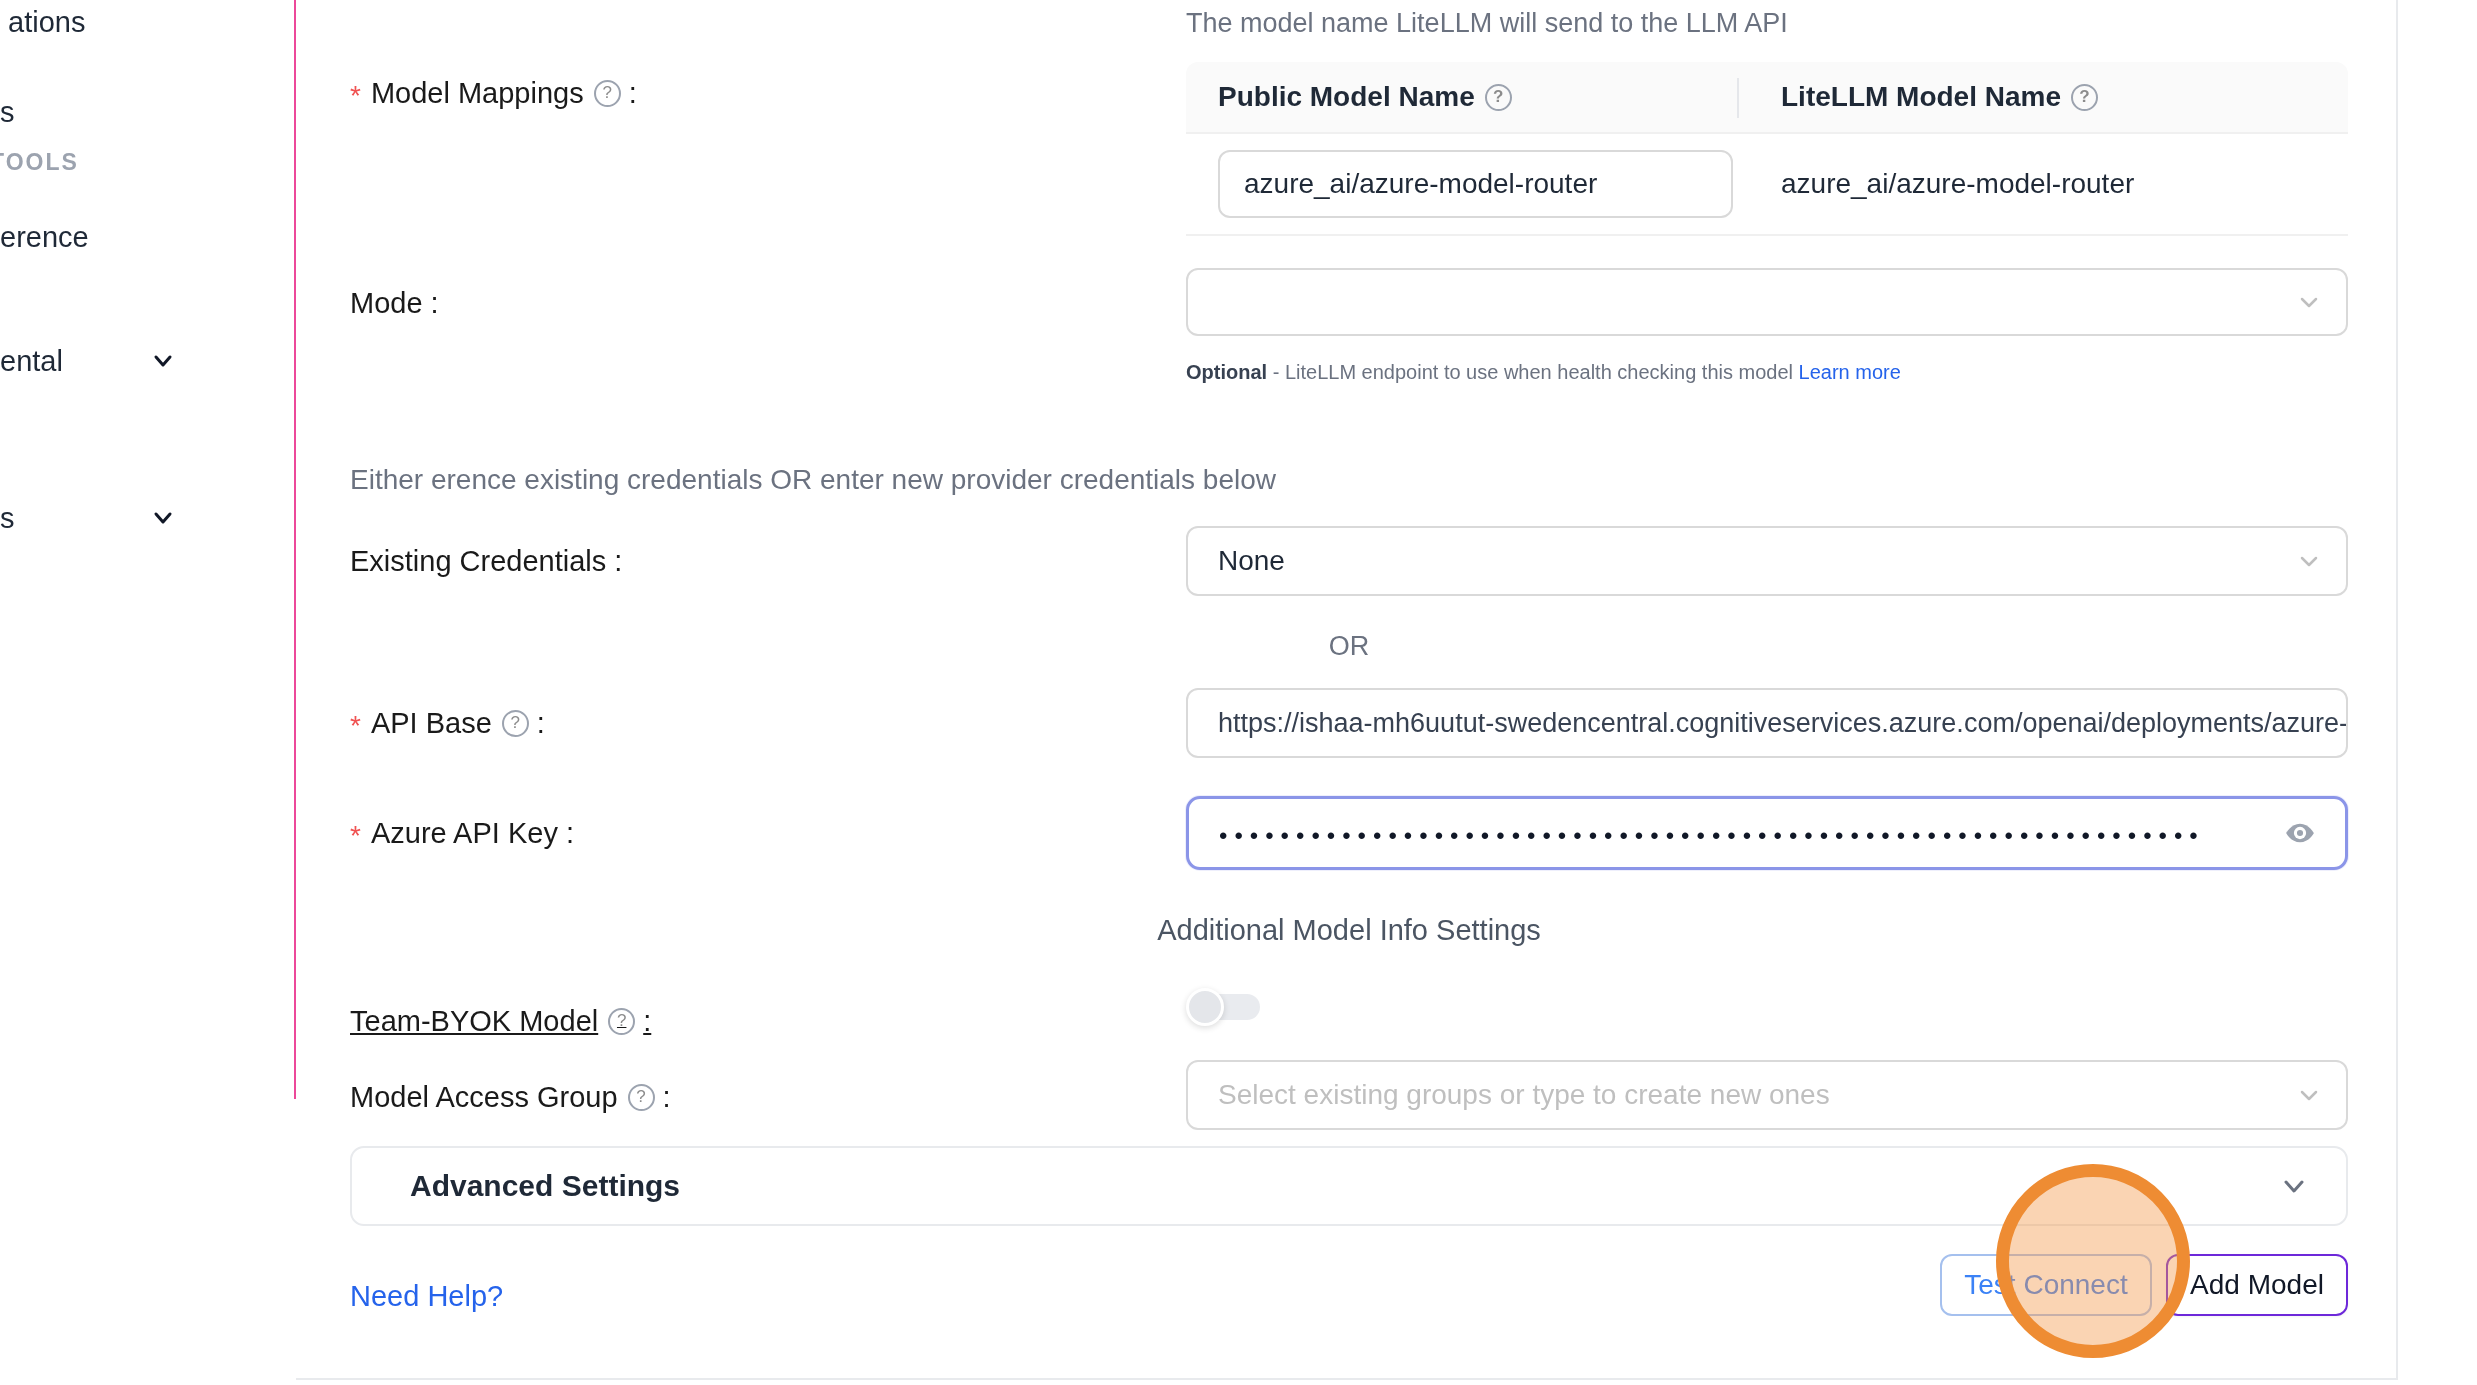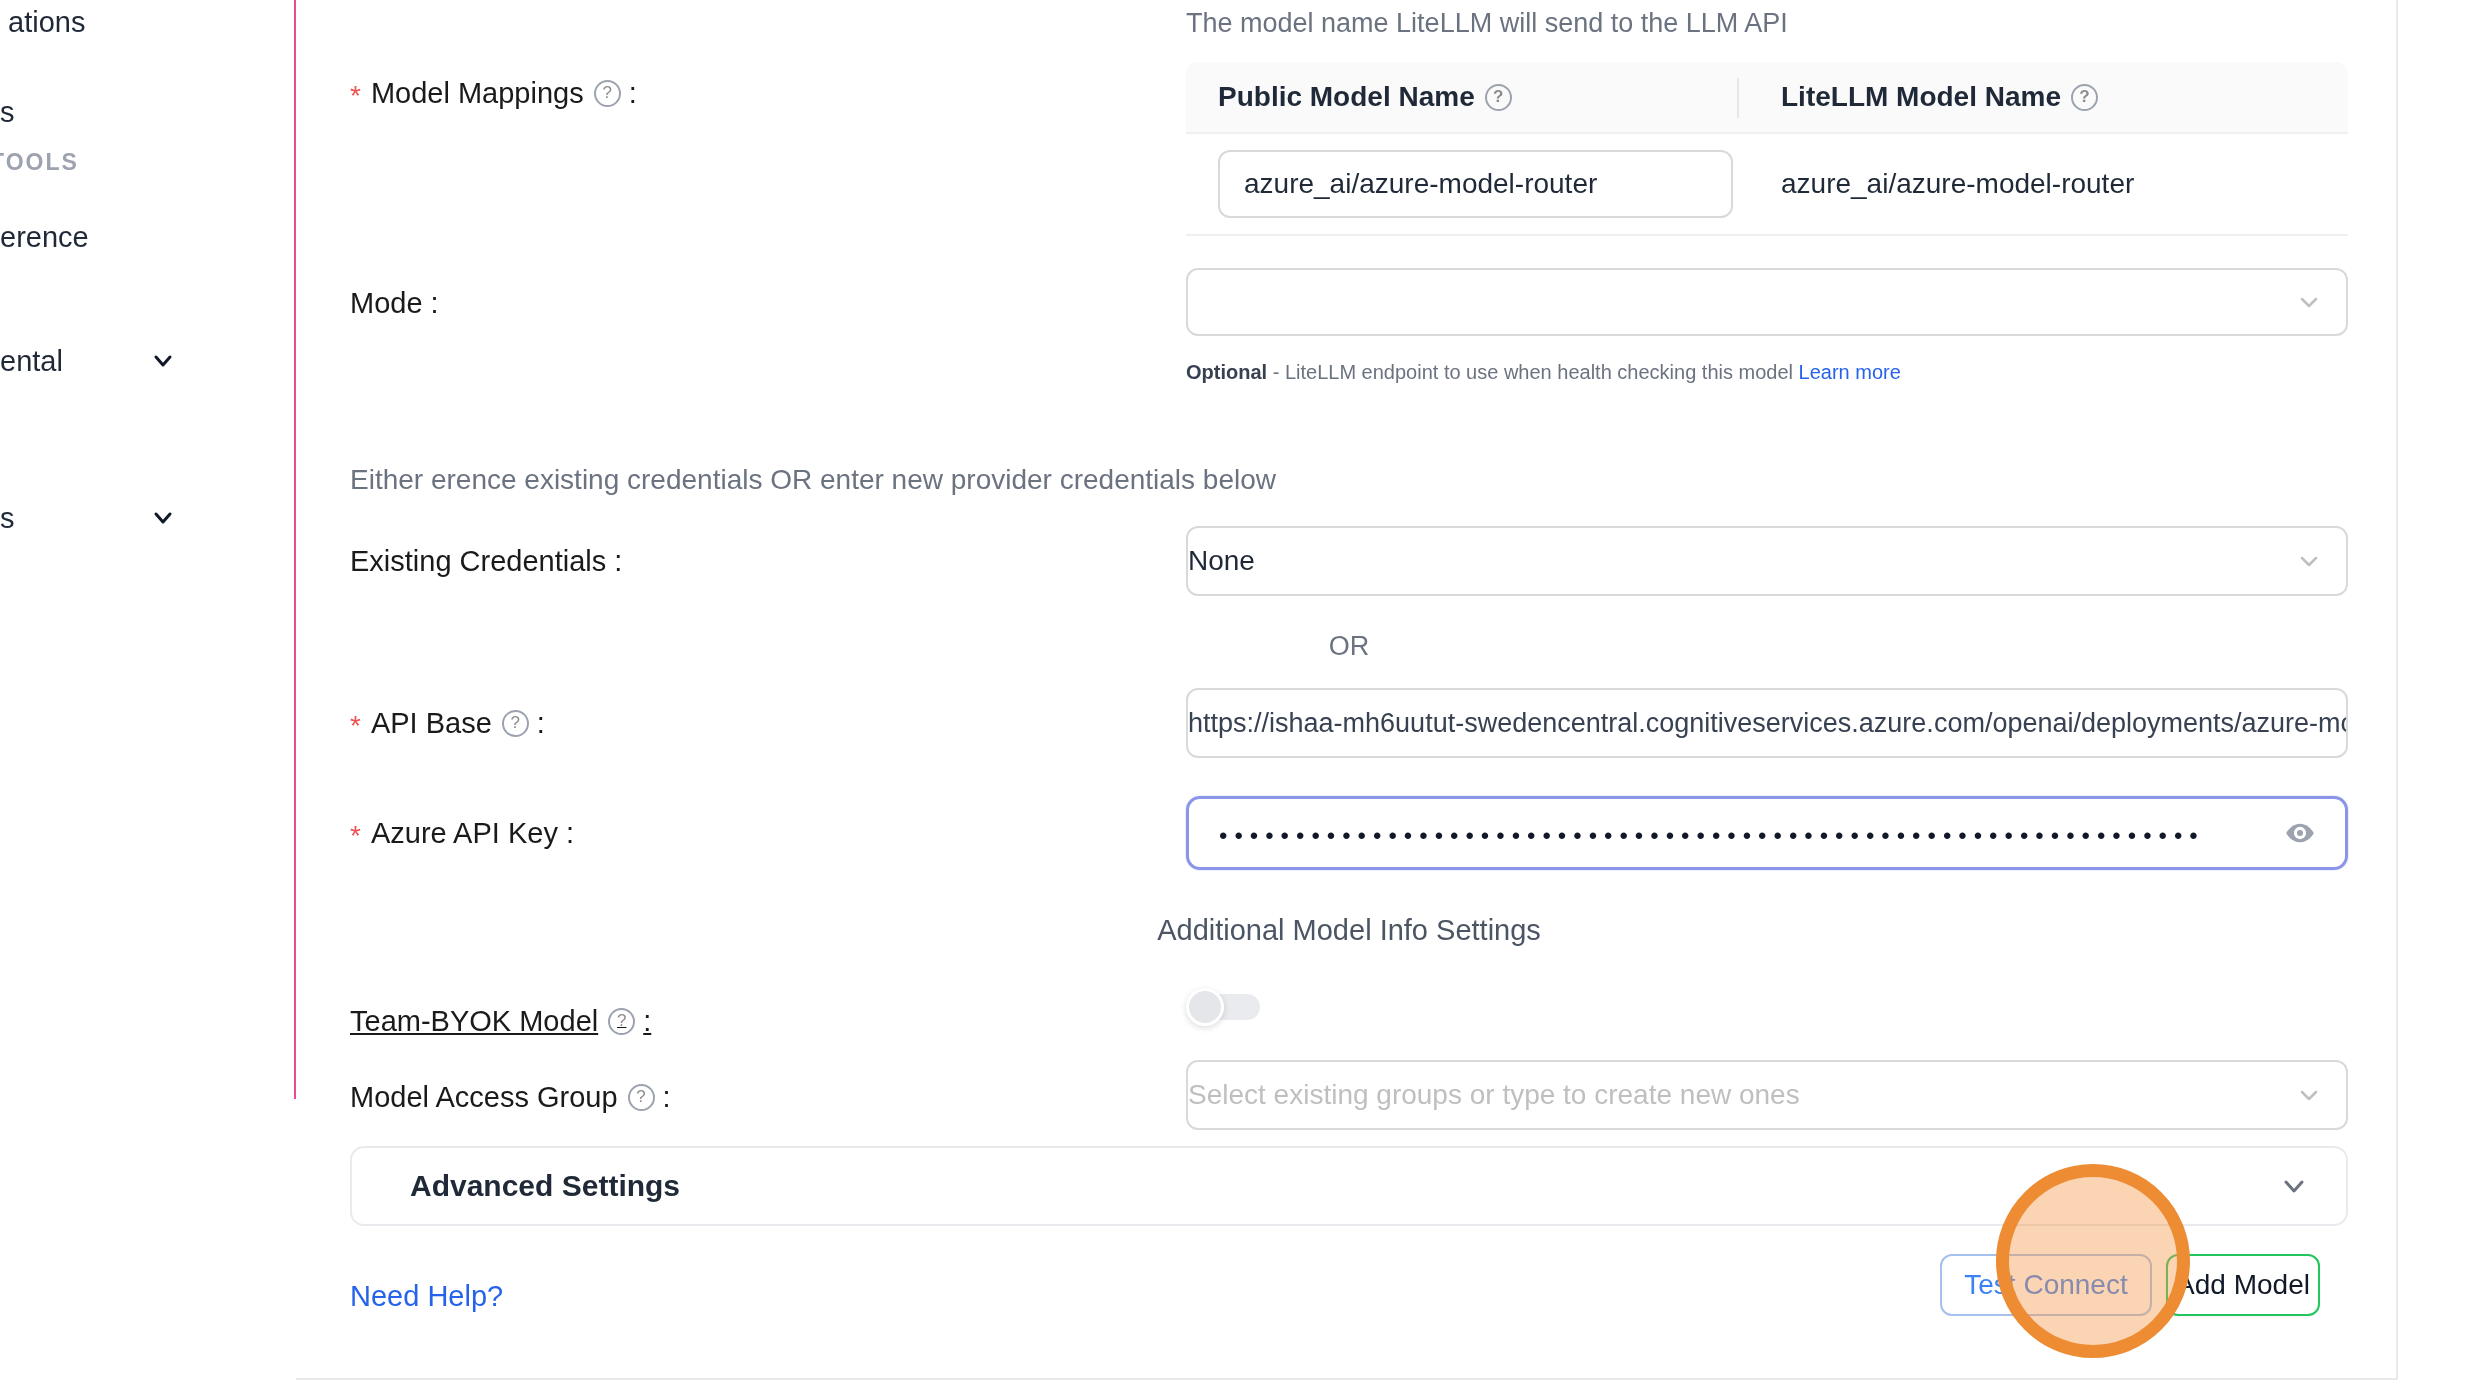--- a/index.html
+++ b/index.html
@@ -15,21 +15,21 @@
   .card-hline { position:absolute; left:296px; top:1378px; width:2102px; height:2px; background:#e8eaed; }
   .helper-top { position:absolute; left:1186px; top:8px; font-size:27px; color:#6b7280; }
   .note { position:absolute; left:350px; top:460px; height:40px; display:flex; align-items:center; font-size:28px; color:#6b7280; }
   
   .f-label { position:absolute; left:350px; height:42px; display:flex; align-items:center; font-size:29px; color:#1a1a1a; white-space:nowrap; }
   .req { color:#f05252; font-size:28px; margin-right:10px; margin-top:6px; }
   .qicon { display:inline-flex; align-items:center; justify-content:center; width:27px; height:27px; border:2px solid #9ca3af; border-radius:50%; font-size:17px; color:#8c8c8c; margin-left:10px; flex:0 0 auto; }
   .colon { margin-left:8px; }
   
   .control { position:absolute; left:1186px; width:1162px; background:#fff; border:2px solid #d9d9d9; border-radius:12px; display:flex; align-items:center; font-size:28px; color:#1f2937; }
-  .control .val { white-space:nowrap; overflow:hidden; }
+  .control .val { padding-left:30px; white-space:nowrap; overflow:hidden; }
   .placeholder { color:#bfbfbf; }
   .sel-chev { position:absolute; right:24px; top:50%; transform:translateY(-50%); }
   
   #map-table { position:absolute; left:1186px; top:62px; width:1162px; border-radius:12px 12px 0 0; overflow:hidden; background:#fff; }
   .map-head { display:flex; height:72px; background:#fafafa; border-bottom:2px solid #f0f0f0; position:relative; }
   .map-hcell { display:flex; align-items:center; font-size:28px; font-weight:600; color:#1f2937; padding-left:32px; }
   .map-hcell.c1 { width:551px; }
   .col-div { position:absolute; left:551px; top:16px; width:2px; height:40px; background:#e5e7eb; }
   .map-body { display:flex; height:102px; align-items:center; border-bottom:2px solid #f0f0f0; }
   .map-input { margin-left:32px; width:515px; height:68px; border:2px solid #d9d9d9; border-radius:12px; display:flex; align-items:center; font-size:28px; color:#1f2937; padding-left:24px; background:#fff; }
@@ -52,21 +52,21 @@
   #byok-toggle .track { position:absolute; left:18px; top:6px; width:56px; height:26px; background:#e9ebef; border-radius:13px; }
   #byok-toggle .knob { position:absolute; left:0; top:0; width:38px; height:38px; background:#e4e6ea; border:3px solid #fff; border-radius:50%; box-shadow:0 2px 6px rgba(0,0,0,.14); }
   
   #advanced { position:absolute; left:350px; top:1146px; width:1998px; height:80px; border:2px solid #e8eaed; border-radius:14px; background:#fff; display:flex; align-items:center; cursor:pointer;padding-left:28px; }
   #advanced .ttl { margin-left:30px; font-size:30px; font-weight:700; color:#1f2937; }
   #advanced .chev { position:absolute; right:36px; }
   
   #need-help { position:absolute; left:350px; top:1276px; height:40px; display:flex; align-items:center; font-size:29px; font-weight:500; color:#2563eb; cursor:pointer; }
   .btn { position:absolute; top:1254px; height:62px; border-radius:12px; background:#fff; display:flex; align-items:center; justify-content:center; font-size:28px; cursor:pointer; }
   #btn-test { left:1940px; width:212px; border:2px solid #a5c0ee; color:#3b82f6; }
-  #btn-add { left:2166px; width:154px; border:2px solid #22c55e; color:#111827; box-shadow:0 1px 3px rgba(0,0,0,.05); }
+  #btn-add { left:2166px; width:182px; border:2px solid #6d28d9; color:#111827; box-shadow:0 1px 3px rgba(0,0,0,.05); }
   
   #click-ring { position:absolute; left:1996px; top:1164px; width:194px; height:194px; border:13px solid #ee8c33; border-radius:50%; background:rgba(242,153,74,.42); z-index:50; pointer-events:none; }
 </style>
 </head>
 <body>
 
 <div id="sidebar">
   <div class="side-item" style="left:8px; top:2px;">
       <span>ations</span>
     </div>

